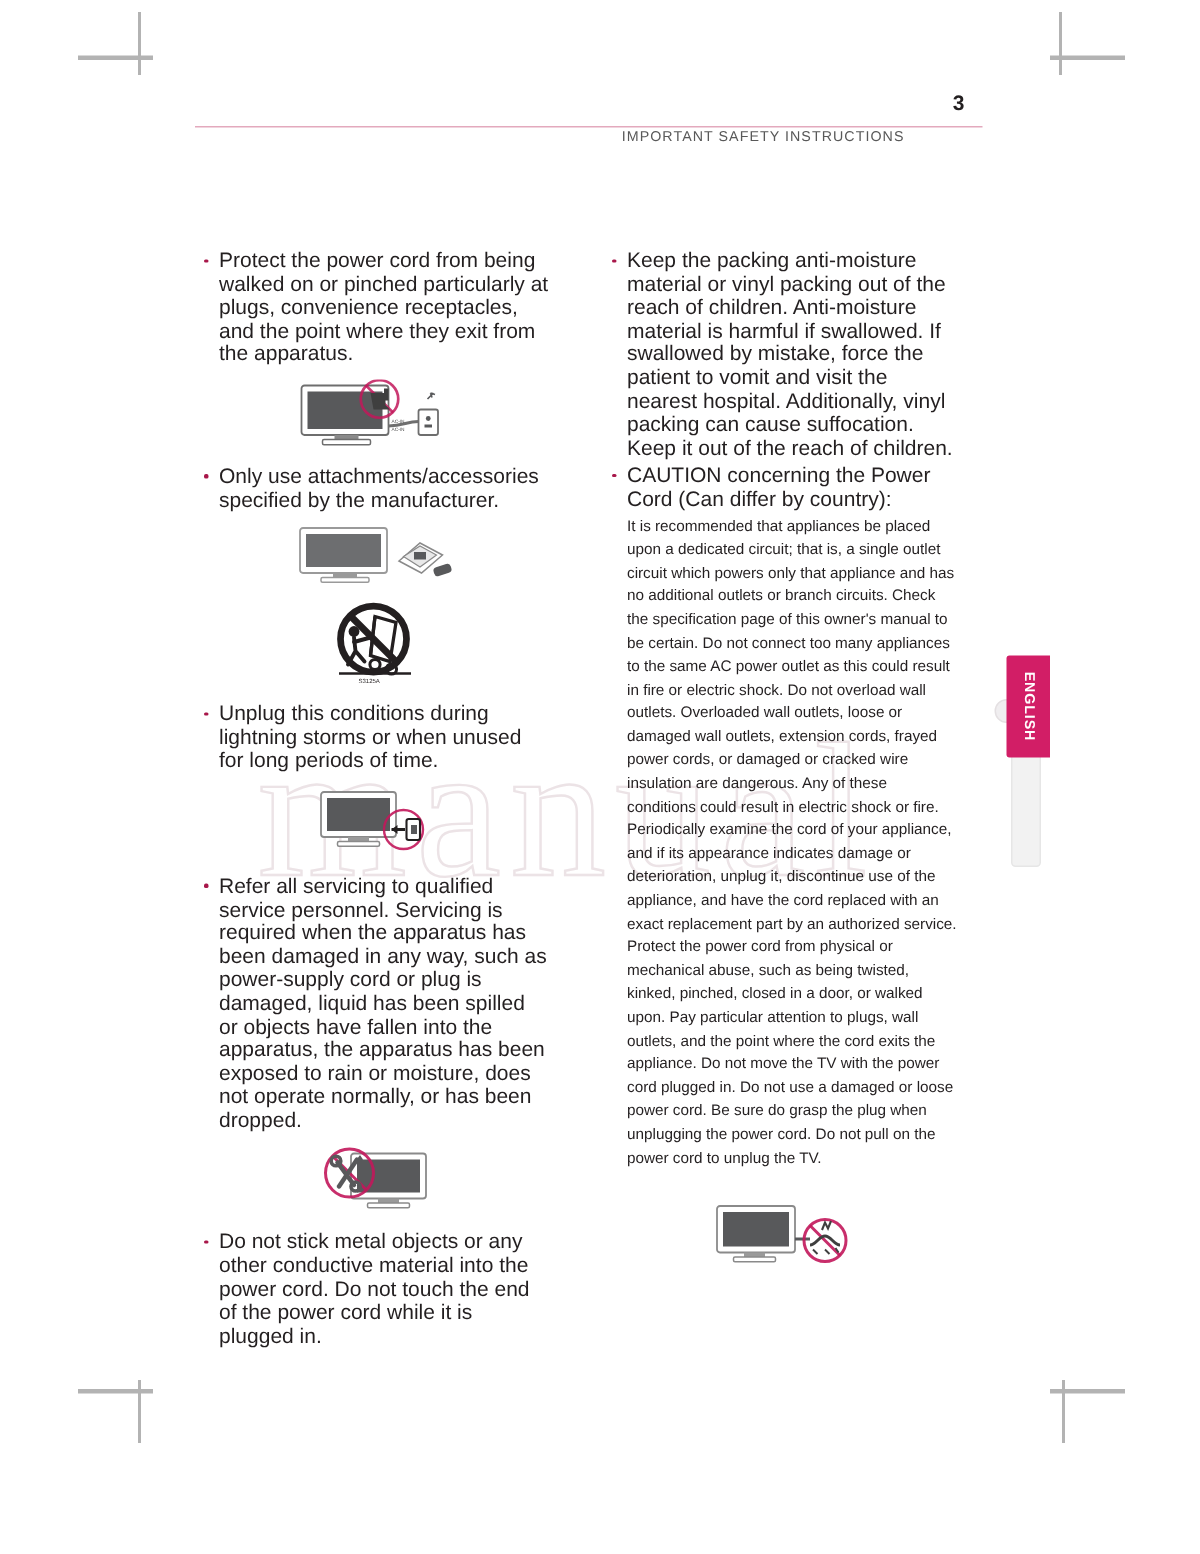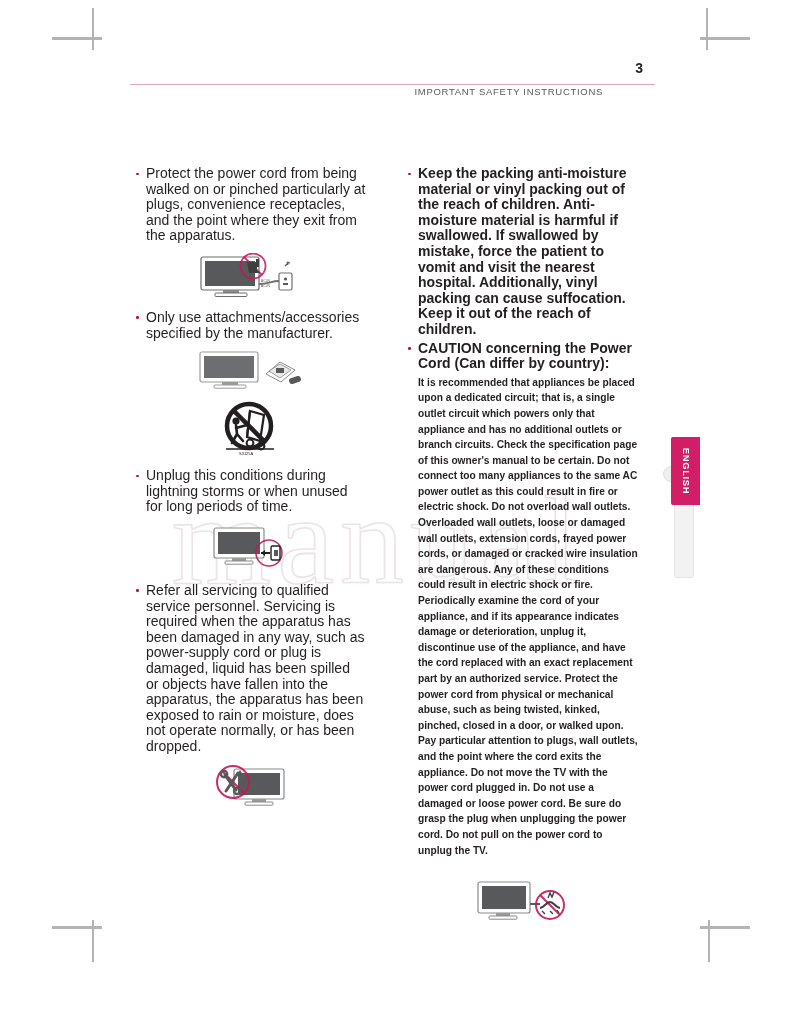--- a/index.html
+++ b/index.html
@@ -134,21 +134,21 @@
   }
 
   
   .col {
     position: absolute;
     top: 166px;
     width: 233px;
     z-index: 1;
   }
   .col-left  { left: 133px; }
-  .col-right { left: 405px; font-weight: bold; }
+  .col-right { left: 405px; }
 
   .bullet-item {
     position: relative;
     padding-left: 13px;
     margin-bottom: 3px;
     font-size: 14px;
     line-height: 15.6px;
     color: #231f20;
   }
   .bullet-item::before {
@@ -304,20 +304,21 @@
 
       <path d="M14 28 L26 10" stroke="#58595b" stroke-width="3" stroke-linecap="round"></path>
       <path d="M25 11 l3 -4 l2 3 l-4 3 Z" fill="#58595b"></path>
 
       <path d="M13 12 L24 27" stroke="#58595b" stroke-width="3" stroke-linecap="round"></path>
       <circle cx="12" cy="11" r="3.2" fill="none" stroke="#58595b" stroke-width="2.4"></circle>
       <circle cx="25" cy="28" r="3" fill="none" stroke="#58595b" stroke-width="2.4"></circle>
     </svg>
   </div>
 
+  <div class="bullet-item">Do not stick metal objects or any other conductive material into the power cord. Do not touch the end of the power cord while it is plugged in.</div>
 
 </div>
 
 <div class="col col-right">
 
   <div class="bullet-item">Keep the packing anti-moisture material or vinyl packing out of the reach of children. Anti-moisture material is harmful if swallowed. If swallowed by mistake, force the patient to vomit and visit the nearest hospital. Additionally, vinyl packing can cause suffocation. Keep it out of the reach of children.</div>
   <div class="bullet-item">CAUTION concerning the Power Cord (Can differ by country):</div>
   <div class="sub-para">It is recommended that appliances be placed upon a dedicated circuit; that is, a single outlet circuit which powers only that appliance and has no additional outlets or branch circuits. Check the specification page of this owner's manual to be certain. Do not connect too many appliances to the same AC power outlet as this could result in fire or electric shock. Do not overload wall outlets. Overloaded wall outlets, loose or damaged wall outlets, extension cords, frayed power cords, or damaged or cracked wire insulation are dangerous. Any of these conditions could result in electric shock or fire. Periodically examine the cord of your appliance, and if its appearance indicates damage or deterioration, unplug it, discontinue use of the appliance, and have the cord replaced with an exact replacement part by an authorized service. Protect the power cord from physical or mechanical abuse, such as being twisted, kinked, pinched, closed in a door, or walked upon. Pay particular attention to plugs, wall outlets, and the point where the cord exits the appliance. Do not move the TV with the power cord plugged in. Do not use a damaged or loose power cord. Be sure do grasp the plug when unplugging the power cord. Do not pull on the power cord to unplug the TV.</div>
 
   <div class="figure">

